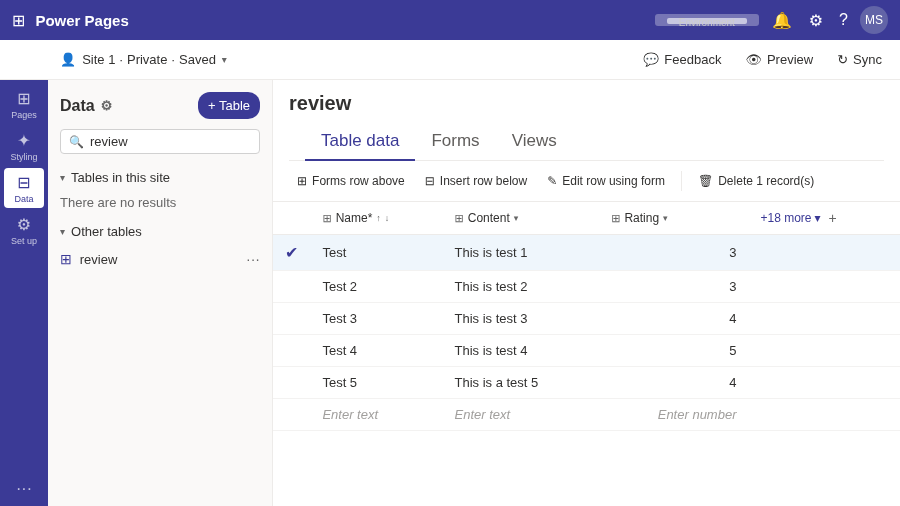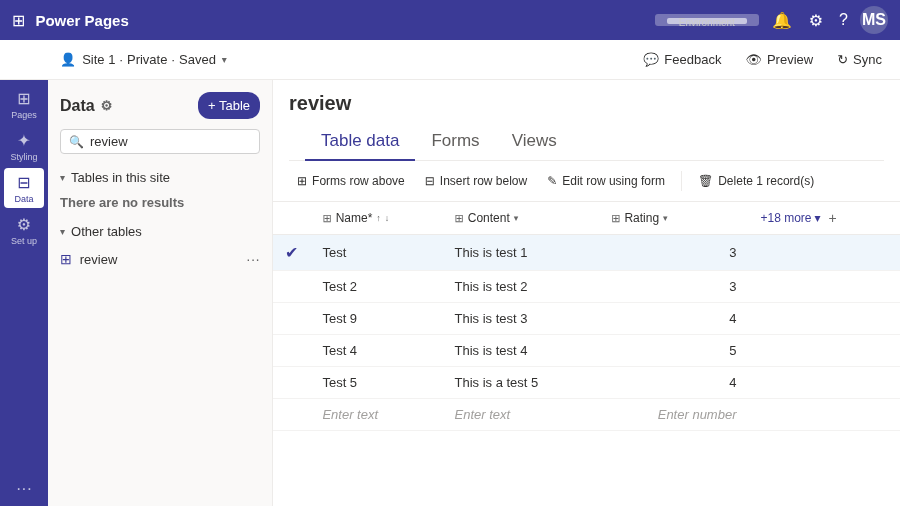--- a/index.html
+++ b/index.html
@@ -16,21 +16,21 @@
     }
     .top-bar-left { display: flex; align-items: center; gap: 10px; flex: 1; }
     .waffle-icon { color: white; font-size: 16px; cursor: pointer; }
     .app-title { color: white; font-weight: 600; font-size: 15px; }
     .top-bar-right { display: flex; align-items: center; gap: 8px; }
     .env-label { font-size: 10px; color: #ccc; position: absolute; top: 3px; left: 50%; transform: translateX(-50%); }
     .env-container { position: relative; }
     .env-bar { background: rgba(255,255,255,0.3); border-radius: 3px; padding: 2px 12px; }
     .env-bar-inner { background: rgba(255,255,255,0.6); height: 6px; border-radius: 2px; width: 80px; margin-top: 2px; }
     .top-icon-btn { color: white; font-size: 16px; cursor: pointer; background: none; border: none; padding: 4px; }
-    .avatar { width: 28px; height: 28px; background: #6264a7; border-radius: 50%; display: flex; align-items: center; justify-content: center; color: white; font-size: 16px; font-weight: 700; }
+    .avatar { width: 28px; height: 28px; background: #6264a7; border-radius: 50%; display: flex; align-items: center; justify-content: center; color: white; font-size: 12px; font-weight: 400; }
 
     
     .second-bar {
       height: 40px;
       background: white;
       display: flex;
       align-items: center;
       padding: 0 12px 0 60px;
       border-bottom: 1px solid #edebe9;
       gap: 8px;
@@ -120,21 +120,21 @@
       display: flex;
       align-items: center;
       gap: 6px;
       padding: 6px 12px;
       font-size: 13px;
       color: #323130;
       cursor: pointer;
       font-weight: 500;
     }
     .section-chevron { font-size: 10px; color: #666; }
-    .no-results { padding: 4px 12px 8px 12px; font-size: 13px; color: #666; font-weight: bold; }
+    .no-results { padding: 4px 12px 8px 12px; font-size: 13px; color: #666; }
 
     .table-item {
       display: flex;
       align-items: center;
       padding: 6px 12px;
       cursor: pointer;
       gap: 8px;
       border-radius: 0;
     }
     .table-icon { font-size: 14px; color: #3b3a96; }
@@ -402,21 +402,21 @@
     </td>
     <td>Test 2</td>
     <td>This is test 2</td>
     <td class="rating-col">3</td>
     <td></td>
   </tr>
             <tr>
     <td class="checkbox-cell">
       
     </td>
-    <td>Test 9</td>
+    <td>Test 3</td>
     <td>This is test 3</td>
     <td class="rating-col">4</td>
     <td></td>
   </tr>
             <tr>
     <td class="checkbox-cell">
       
     </td>
     <td>Test 4</td>
     <td>This is test 4</td>

